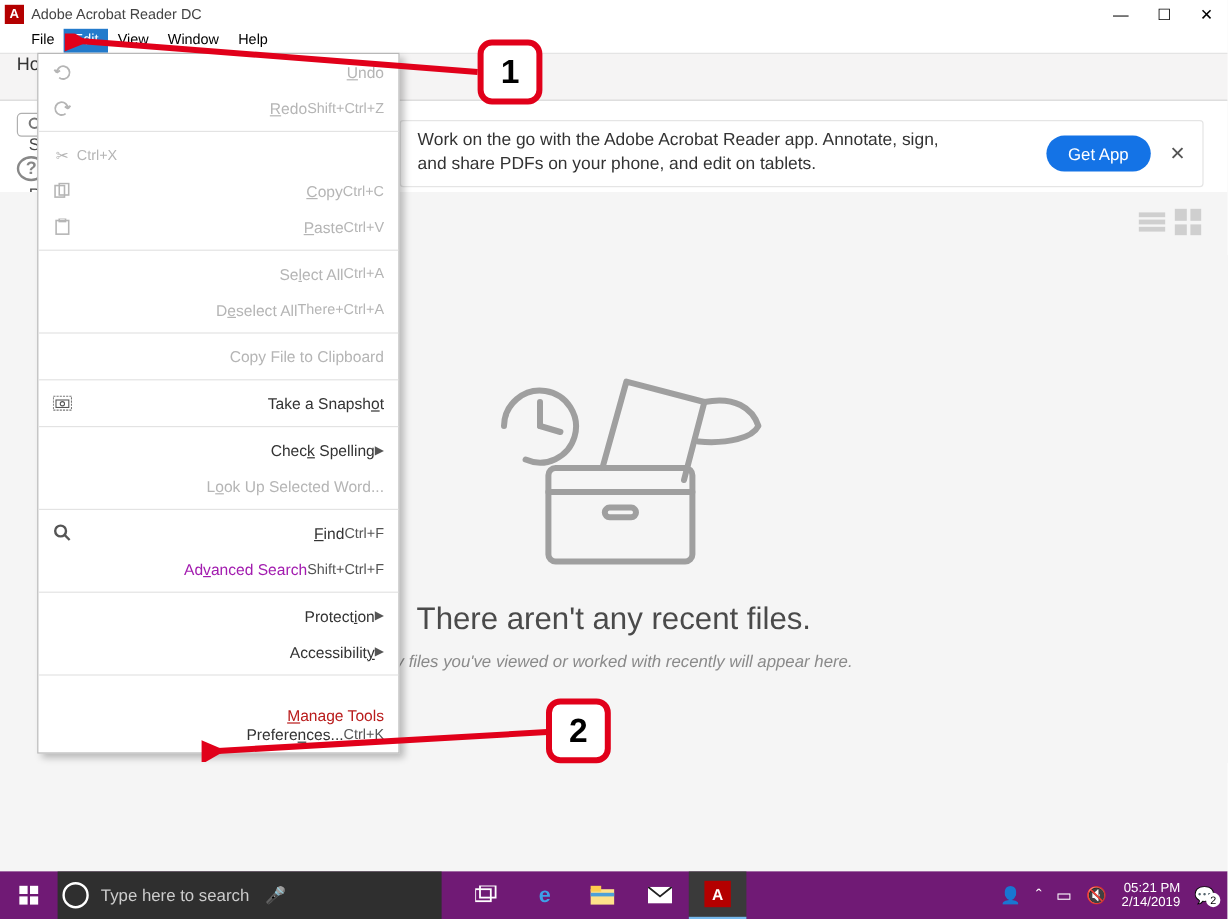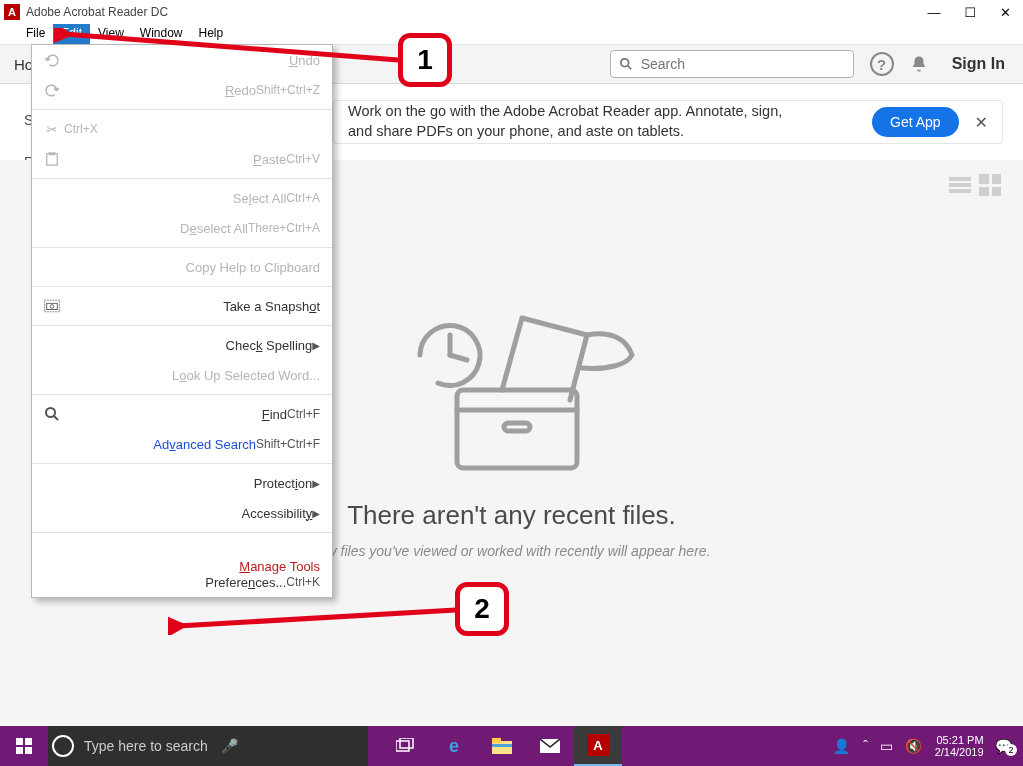--- a/index.html
+++ b/index.html
@@ -48,23 +48,24 @@
   background: #237bcc;
   color: #fff;
 }
 
 .toolbar {
   height: 40px;
   background: #f5f4f4;
   border-top: 1px solid #e4e4e4;
   border-bottom: 1px solid #d8d8d8;
   display: flex;
-  align-items: center;
+  align-items: flex-start;
   padding: 0 14px;
   gap: 16px;
+  flex-direction: column;
 }
 .tool-label { font-size: 15px; color: #333; }
 .toolbar .spacer { flex: 1; }
 .search-box {
   width: 244px; height: 28px;
   border: 1px solid #b0b0b0;
   border-radius: 4px;
   display: flex; align-items: center;
   padding: 0 8px;
   background: #fff;
@@ -115,21 +116,21 @@
 .dropdown .sep {
   height: 1px; background: #e3e3e3;
   margin: 4px 0;
 }
 .u { text-decoration: underline; text-decoration-thickness: 1px; }
 
 
 .promo {
   position: absolute;
   left: 333px; right: 20px; top: 100px;
-  height: 44px;
+  height: 56px;
   border: 1px solid #e5e5e5;
   border-radius: 3px;
   display: flex; align-items: center;
   padding: 8px 14px;
   background: #fff;
   z-index: 2;
 }
 .promo .txt { flex: 1; font-size: 14.5px; color: #333; line-height: 1.35; }
 .promo .cta {
   background: #1473e6; color: #fff;
@@ -291,20 +292,30 @@
     <span class="sc">Shift+Ctrl+Z</span>
   </div>
   <div class="sep"></div>
   <div class="row disabled">
     <span class="ico">✂</span>
     <span class="sc">Ctrl+X</span>
   </div>
   <div class="row disabled">
     <span class="ico">
         <svg width="14" height="14" viewBox="0 0 16 16">
+          <rect x="1" y="3" width="9" height="11" fill="none" stroke="#b5b5b5" stroke-width="1.5"></rect>
+          <rect x="5" y="1" width="9" height="11" fill="none" stroke="#b5b5b5" stroke-width="1.5"></rect>
+        </svg>
+      </span>
+    <span class="lbl"><span class="u">C</span>opy</span>
+    <span class="sc">Ctrl+C</span>
+  </div>
+  <div class="row disabled">
+    <span class="ico">
+        <svg width="14" height="14" viewBox="0 0 16 16">
           <rect x="2" y="2" width="12" height="13" fill="none" stroke="#b5b5b5" stroke-width="1.5"></rect>
           <rect x="5" y="0" width="6" height="3" fill="none" stroke="#b5b5b5" stroke-width="1.5"></rect>
         </svg>
       </span>
     <span class="lbl"><span class="u">P</span>aste</span>
     <span class="sc">Ctrl+V</span>
   </div>
   <div class="sep"></div>
   <div class="row disabled">
     <span class="ico"></span>
@@ -312,21 +323,21 @@
     <span class="sc">Ctrl+A</span>
   </div>
   <div class="row disabled">
     <span class="ico"></span>
     <span class="lbl">D<span class="u">e</span>select All</span>
     <span class="sc">There+Ctrl+A</span>
   </div>
   <div class="sep"></div>
   <div class="row disabled">
     <span class="ico"></span>
-    <span class="lbl">Copy Help to Clipboard</span>
+    <span class="lbl">Copy File to Clipboard</span>
   </div>
   <div class="sep"></div>
   <div class="row">
     <span class="ico">
         <svg width="16" height="14" viewBox="0 0 18 14">
           <rect x="0.5" y="0.5" width="17" height="13" fill="none" stroke="#777" stroke-dasharray="2 1"></rect>
           <rect x="3" y="4" width="12" height="7" fill="none" stroke="#555"></rect>
           <circle cx="9" cy="7.5" r="2" fill="none" stroke="#555"></circle>
         </svg>
       </span>
@@ -348,21 +359,21 @@
         <svg width="16" height="16" viewBox="0 0 16 16">
           <circle cx="6.5" cy="6.5" r="4.5" fill="none" stroke="#555" stroke-width="2"></circle>
           <line x1="10" y1="10" x2="14" y2="14" stroke="#555" stroke-width="2"></line>
         </svg>
       </span>
     <span class="lbl" style="color:#333;"><span class="u">F</span>ind</span>
     <span class="sc" style="color:#555;">Ctrl+F</span>
   </div>
   <div class="row">
     <span class="ico"></span>
-    <span class="lbl" style="color:#1d4ed8;">Ad<span class="u">v</span>anced Search</span>
+    <span class="lbl" style="color:#a21caf;">Ad<span class="u">v</span>anced Search</span>
     <span class="sc" style="color:#555;">Shift+Ctrl+F</span>
   </div>
   <div class="sep"></div>
   <div class="row">
     <span class="ico"></span>
     <span class="lbl" style="color:#333;">Protect<span class="u">i</span>on</span>
     <span class="arrow">▶</span>
   </div>
   <div class="row">
     <span class="ico"></span>
@@ -377,21 +388,21 @@
   <div class="row">
     <span class="ico"></span>
     <span class="lbl" style="color:#333;">Prefere<span class="u">n</span>ces...</span>
     <span class="sc" style="color:#555;">Ctrl+K</span>
   </div>
 </div>
 
 <div class="promo">
   <div class="txt">
     <div>Work on the go with the Adobe Acrobat Reader app. Annotate, sign,</div>
-    <div>and share PDFs on your phone, and aste on tablets.</div>
+    <div>and share PDFs on your phone, and edit on tablets.</div>
   </div>
   <div class="cta">Get App</div>
   <div class="close">✕</div>
 </div>
 
 <div class="main">
   <div class="view-toggle">
     <div class="vt list">
         <span></span>
         <span></span>

